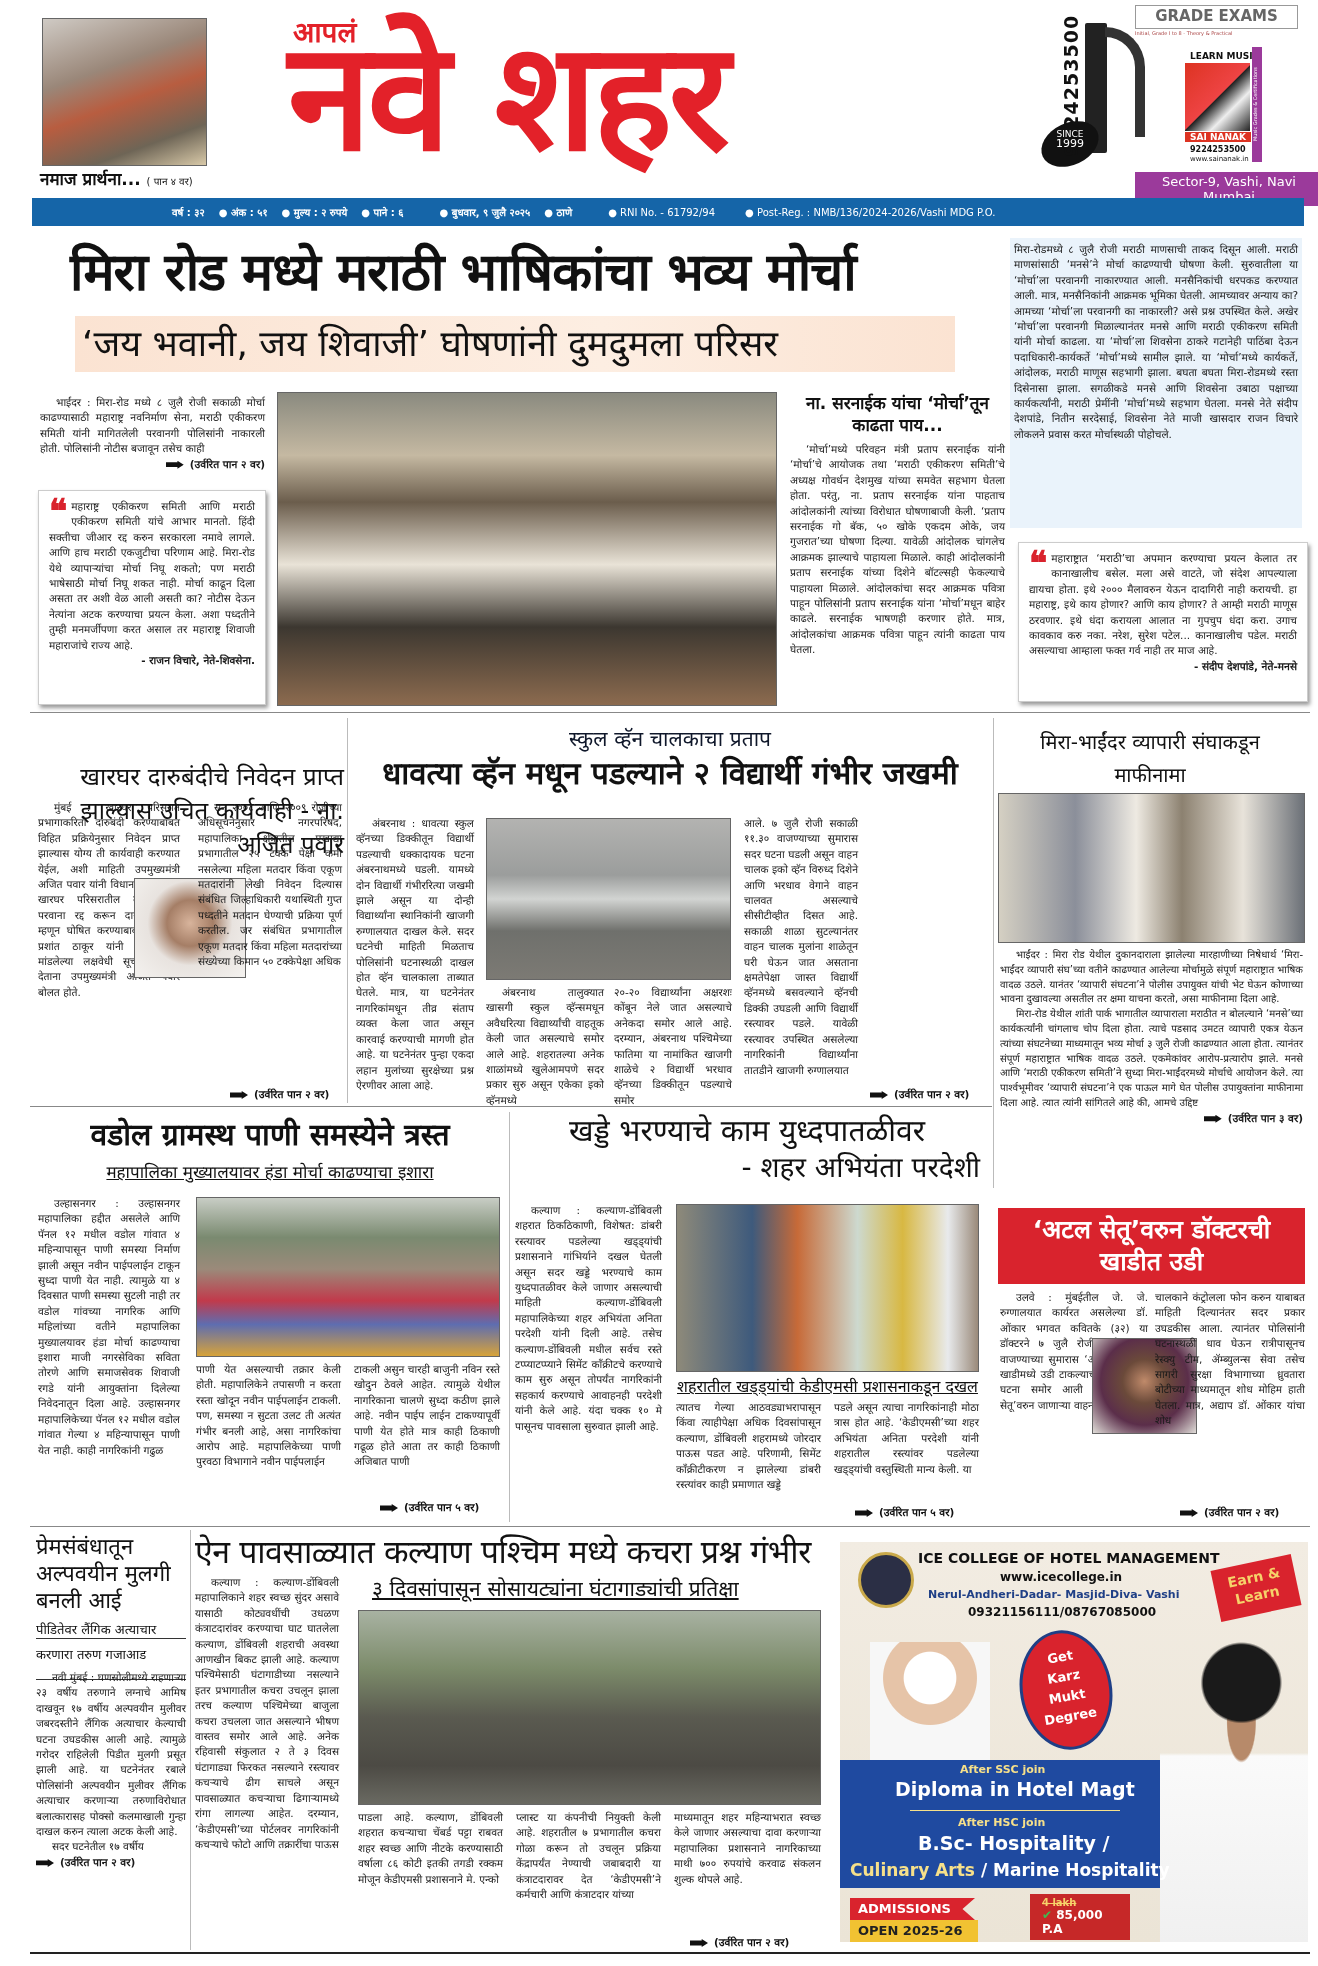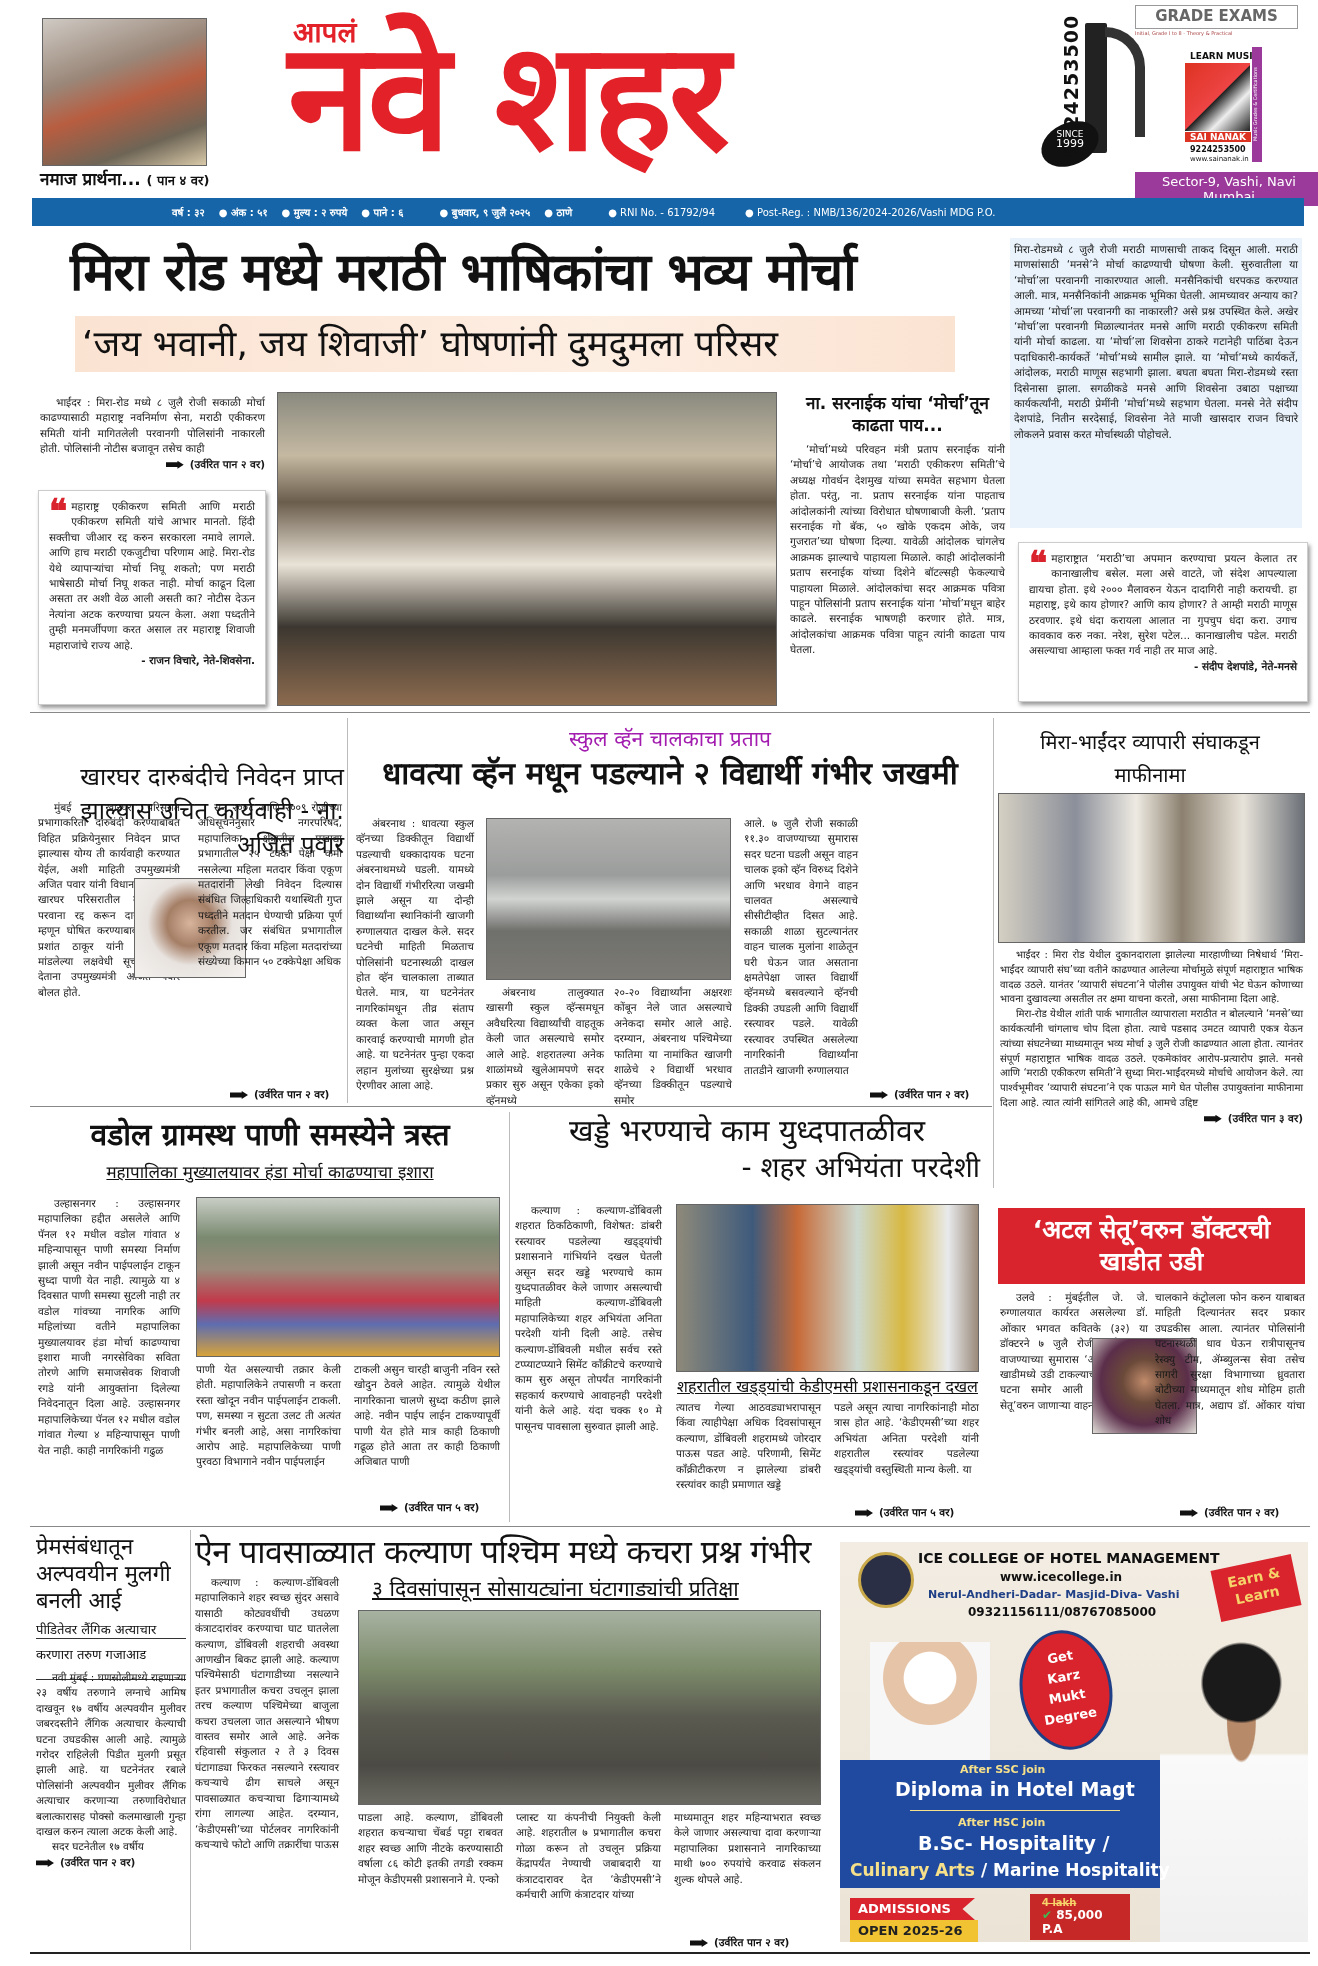--- a/index.html
+++ b/index.html
@@ -16,21 +16,21 @@
 .quote-box{border:1px solid #ccc;box-shadow:2px 3px 4px #999;padding:8px 10px;background:#fff}
 .sig{text-align:right;font-weight:bold;font-size:10.5px}
 h1,h2,h3{font-weight:bold}
 </style>
 </head>
 <body>
 
 <div class="abs photo" style="left:42px;top:18px;width:165px;height:148px;background:linear-gradient(160deg,#cfcac4 0%,#9a8779 35%,#b85d40 55%,#6e6556 80%,#d8c9a8 100%)"></div>
 <div class="abs" style="left:40px;top:167px;font-size:17px;font-weight:bold;white-space:nowrap">
   <span>नमाज प्रार्थना...</span>
-  <span style="font-size:13px;font-weight:bold">( पान ४ वर)</span>
+  <span style="font-size:10px;font-weight:normal">( पान ४ वर)</span>
 </div>
 
 <div class="abs" style="left:293px;top:12px;font-size:28px;font-weight:bold;color:#e32129">आपलं</div>
 <div class="abs" style="left:288px;top:2px;font-size:150px;line-height:190px;font-weight:bold;color:#e32129;letter-spacing:-4px;white-space:nowrap">नवे शहर</div>
 
 <div class="abs" style="left:1030px;top:5px;width:270px;height:185px">
   <div class="abs" style="left:55px;top:18px;width:22px;height:130px;background:#222;border-radius:2px"></div>
   <div class="abs" style="left:10px;top:118px;width:60px;height:42px;background:#111;border-radius:50%;transform:rotate(-25deg)"></div>
   <div class="abs" style="left:75px;top:22px;width:40px;height:110px;border-right:10px solid #333;border-top:10px solid #333;border-radius:0 60px 0 0"></div>
   <div class="abs" style="left:-30px;top:70px;transform:rotate(-90deg);font-size:19px;font-weight:bold;color:#111;letter-spacing:1px;white-space:nowrap">9224253500</div>
@@ -99,21 +99,21 @@
     <p>मुंबई : खारघर परिसरात प्रभागाकरिता दारुबंदी करण्याबाबत विहित प्रक्रियेनुसार निवेदन प्राप्त झाल्यास योग्य ती कार्यवाही करण्यात येईल, अशी माहिती उपमुख्यमंत्री अजित पवार यांनी विधानसभेत दिली. खारघर परिसरातील दारु विक्री परवाना रद्द करून दारुमुक्त क्षेत्र म्हणून घोषित करण्याबाबत आमदार प्रशांत ठाकूर यांनी विधानसभेत मांडलेल्या लक्षवेधी सूचनेवर उत्तर देताना उपमुख्यमंत्री अजित पवार बोलत होते.</p>
   </div>
 <div class="abs photo" style="left:134px;top:878px;width:112px;height:100px;background:radial-gradient(circle at 50% 45%,#d8b49c 0,#a57e66 30%,#e8e3df 55%,#f4f2ef 100%)"></div>
 <div class="abs txt" style="left:198px;top:800px;width:144px">
     <p>सन २००८ आणि २००९ रोजीच्या अधिसूचनेनुसार नगरपरिषद, महापालिका क्षेत्रातील एखाद्या प्रभागातील २५ टक्के पेक्षा कमी नसलेल्या महिला मतदार किंवा एकूण मतदारांनी लेखी निवेदन दिल्यास संबंधित जिल्हाधिकारी यथास्थिती गुप्त पध्दतीने मतदान घेण्याची प्रक्रिया पूर्ण करतील. जर संबंधित प्रभागातील एकूण मतदार किंवा महिला मतदारांच्या संख्येच्या किमान ५० टक्केपेक्षा अधिक</p>
   </div>
 <div class="abs cont" style="left:230px;top:1087px"><span class="arr"></span><span>(उर्वरित पान २ वर)</span></div>
 
 <div class="vline" style="left:347px;top:718px;height:385px"></div>
 
-<div class="abs" style="left:350px;top:724px;width:640px;text-align:center;font-size:21px;color:#a21caf">स्कुल व्हॅन चालकाचा प्रताप</div>
+<div class="abs" style="left:350px;top:724px;width:640px;text-align:center;font-size:21px;color:#0f172a">स्कुल व्हॅन चालकाचा प्रताप</div>
 <h2 class="abs" style="left:350px;top:752px;width:640px;text-align:center;font-size:31px;line-height:42px;font-weight:bold;white-space:nowrap">धावत्या व्हॅन मधून पडल्याने २ विद्यार्थी गंभीर जखमी</h2>
 <div class="abs txt" style="left:356px;top:816px;width:118px">
     <p>अंबरनाथ : धावत्या स्कुल व्हॅनच्या डिक्कीतून विद्यार्थी पडल्याची धक्कादायक घटना अंबरनाथमध्ये घडली. यामध्ये दोन विद्यार्थी गंभीररित्या जखमी झाले असून या दोन्ही विद्यार्थ्यांना स्थानिकांनी खाजगी रुग्णालयात दाखल केले. सदर घटनेची माहिती मिळताच पोलिसांनी घटनास्थळी दाखल होत व्हॅन चालकाला ताब्यात घेतले. मात्र, या घटनेनंतर नागरिकांमधून तीव्र संताप व्यक्त केला जात असून कारवाई करण्याची मागणी होत आहे. या घटनेनंतर पुन्हा एकदा लहान मुलांच्या सुरक्षेच्या प्रश्न ऐरणीवर आला आहे.</p>
   </div>
 <div class="abs photo" style="left:486px;top:818px;width:245px;height:162px;background:linear-gradient(180deg,#b3b3b1 0%,#9b9d9c 35%,#d2d4d2 50%,#6f706c 70%,#7c7a74 100%)"></div>
 <div class="abs txt" style="left:486px;top:985px;width:118px">
     <p>अंबरनाथ तालुक्यात खासगी स्कुल व्हॅन्समधून अवैधरित्या विद्यार्थ्यांची वाहतूक केली जात असल्याचे समोर आले आहे. शहरातल्या अनेक शाळांमध्ये खुलेआमपणे सदर प्रकार सुरु असून एकेका इको व्हॅनमध्ये</p>
   </div>
 <div class="abs txt" style="left:614px;top:985px;width:118px"><span>२०-२० विद्यार्थ्यांना अक्षरशः कोंबून नेले जात असल्याचे अनेकदा समोर आले आहे. दरम्यान, अंबरनाथ पश्चिमेच्या फातिमा या नामांकित खाजगी शाळेचे २ विद्यार्थी भरधाव व्हॅनच्या डिक्कीतून पडल्याचे समोर</span></div>
 <div class="abs txt" style="left:744px;top:816px;width:114px"><span>आले. ७ जुलै रोजी सकाळी ११.३० वाजण्याच्या सुमारास सदर घटना घडली असून वाहन चालक इको व्हॅन विरुध्द दिशेने आणि भरधाव वेगाने वाहन चालवत असल्याचे सीसीटीव्हीत दिसत आहे. सकाळी शाळा सुटल्यानंतर वाहन चालक मुलांना शाळेतून घरी घेऊन जात असताना क्षमतेपेक्षा जास्त विद्यार्थी व्हॅनमध्ये बसवल्याने व्हॅनची डिक्की उघडली आणि विद्यार्थी रस्त्यावर पडले. यावेळी रस्त्यावर उपस्थित असलेल्या नागरिकांनी विद्यार्थ्यांना तातडीने खाजगी रुग्णालयात</span></div>

